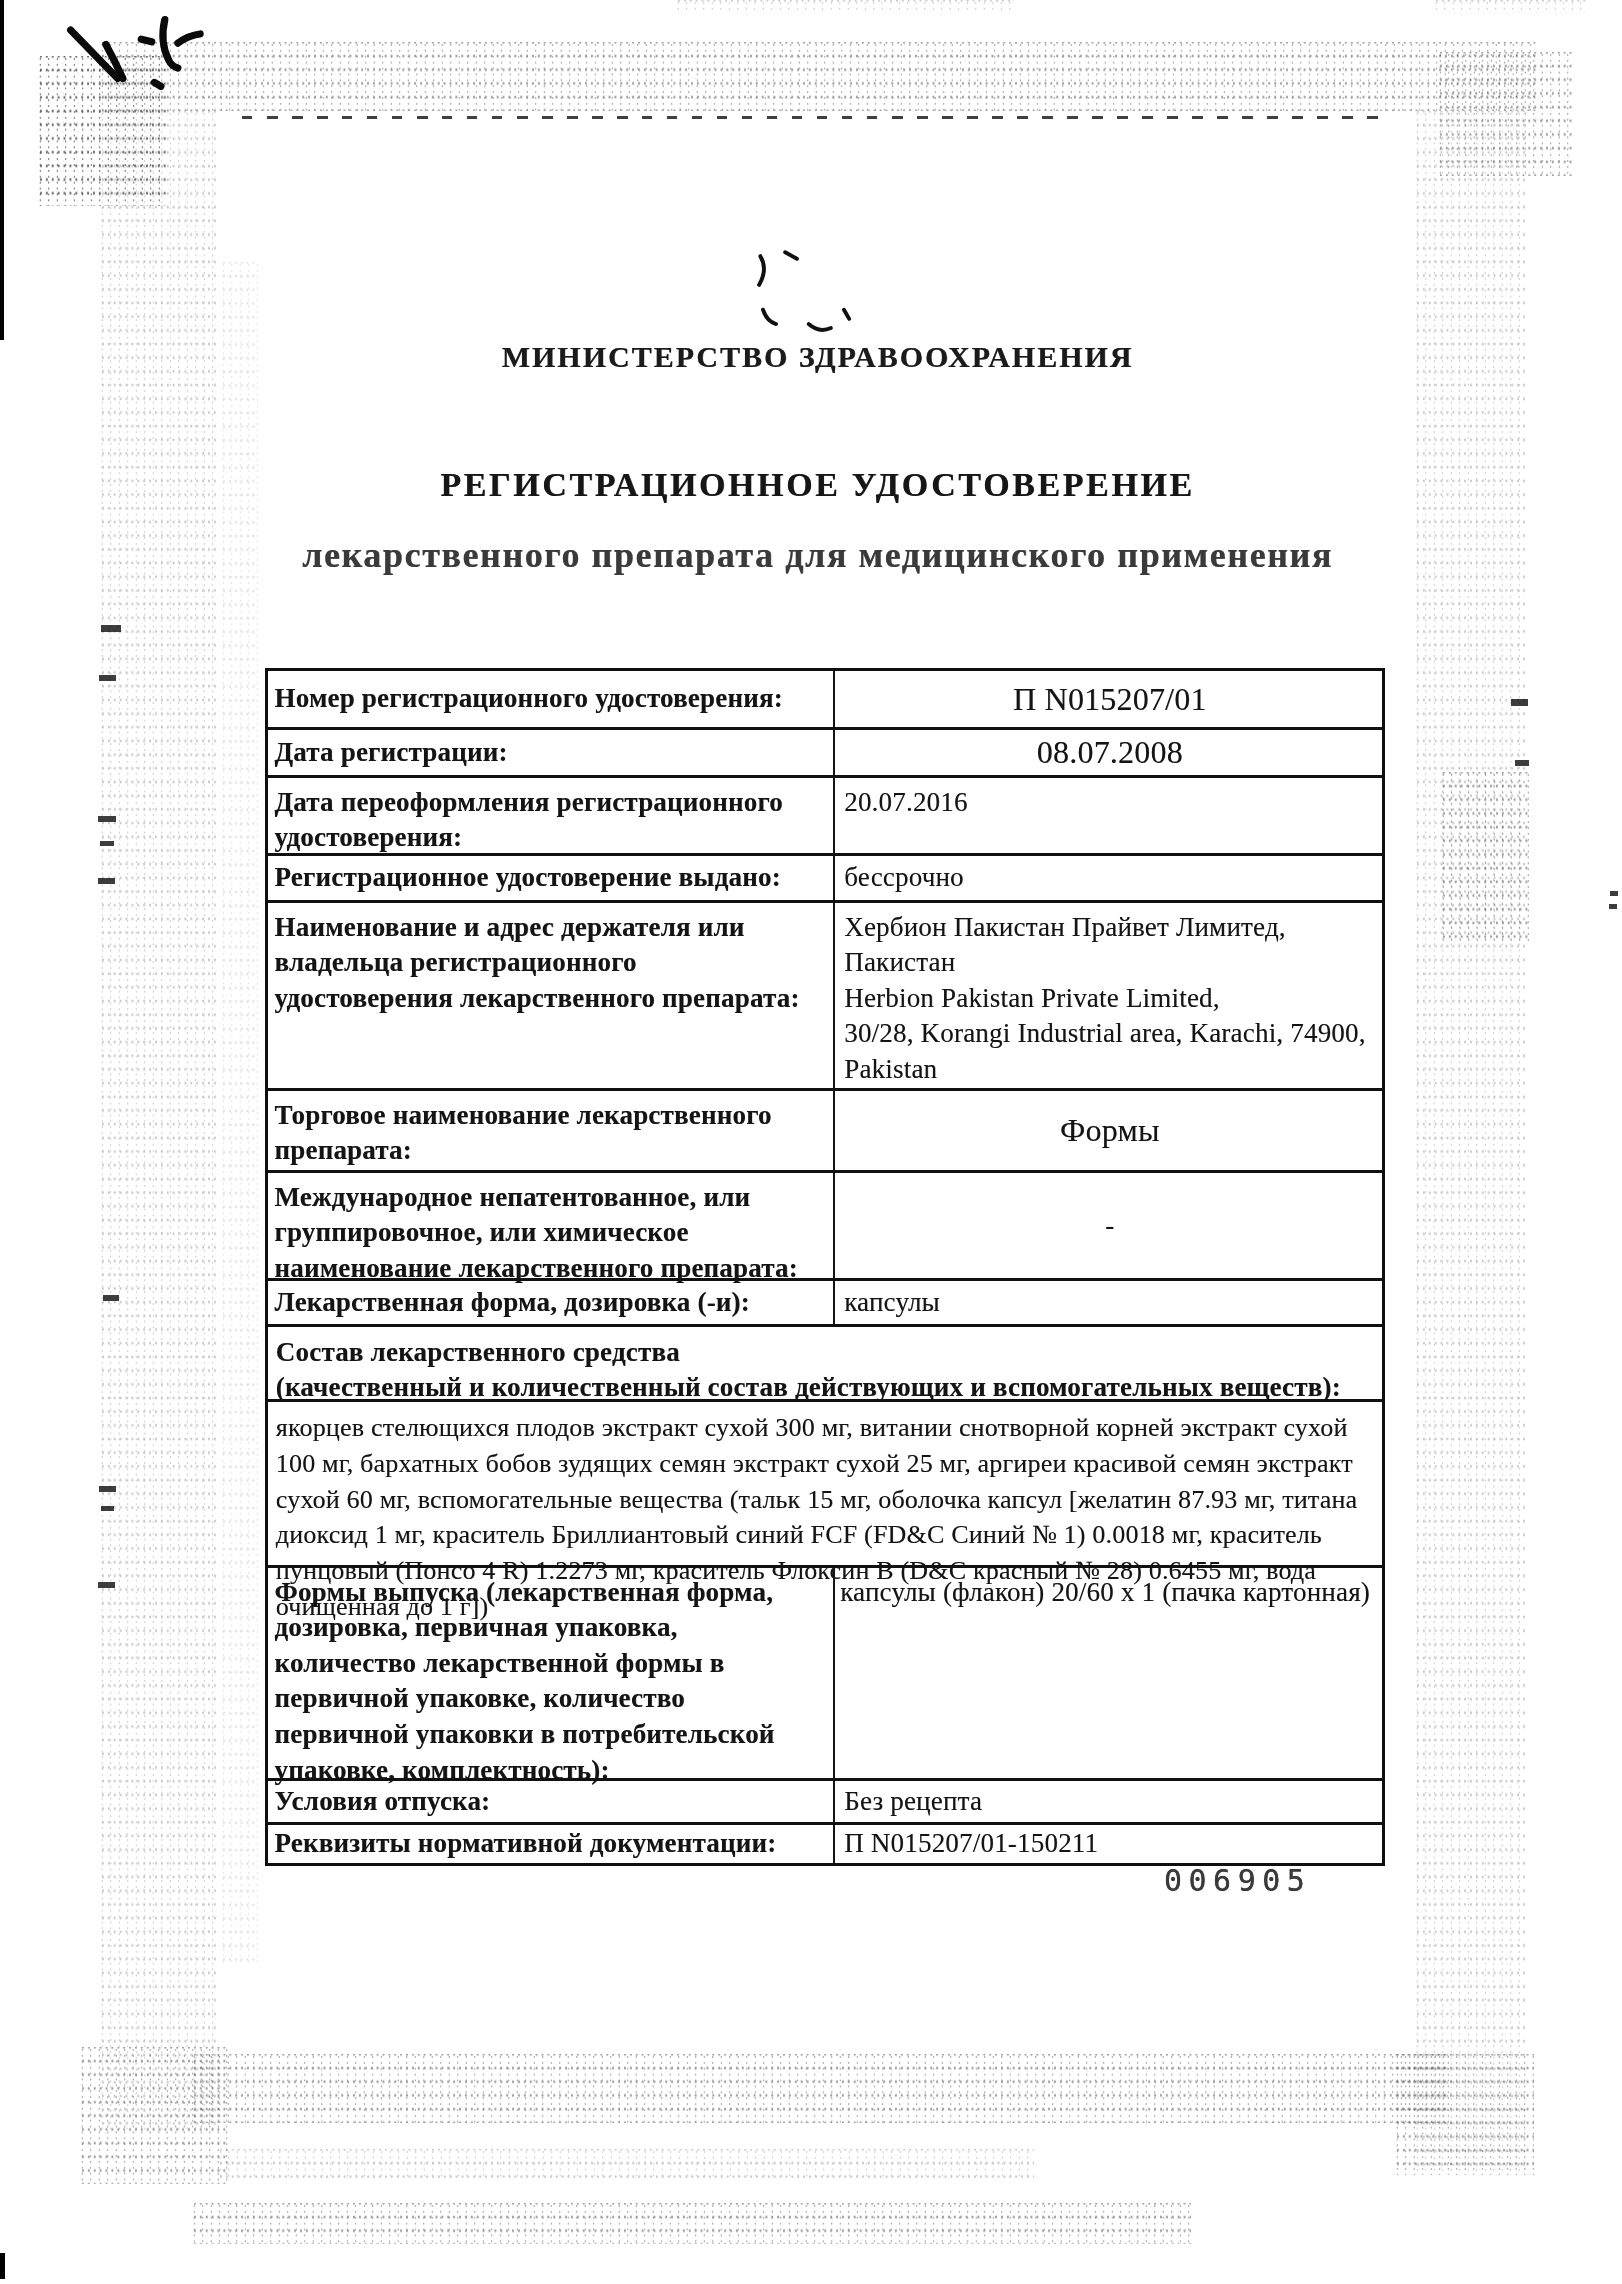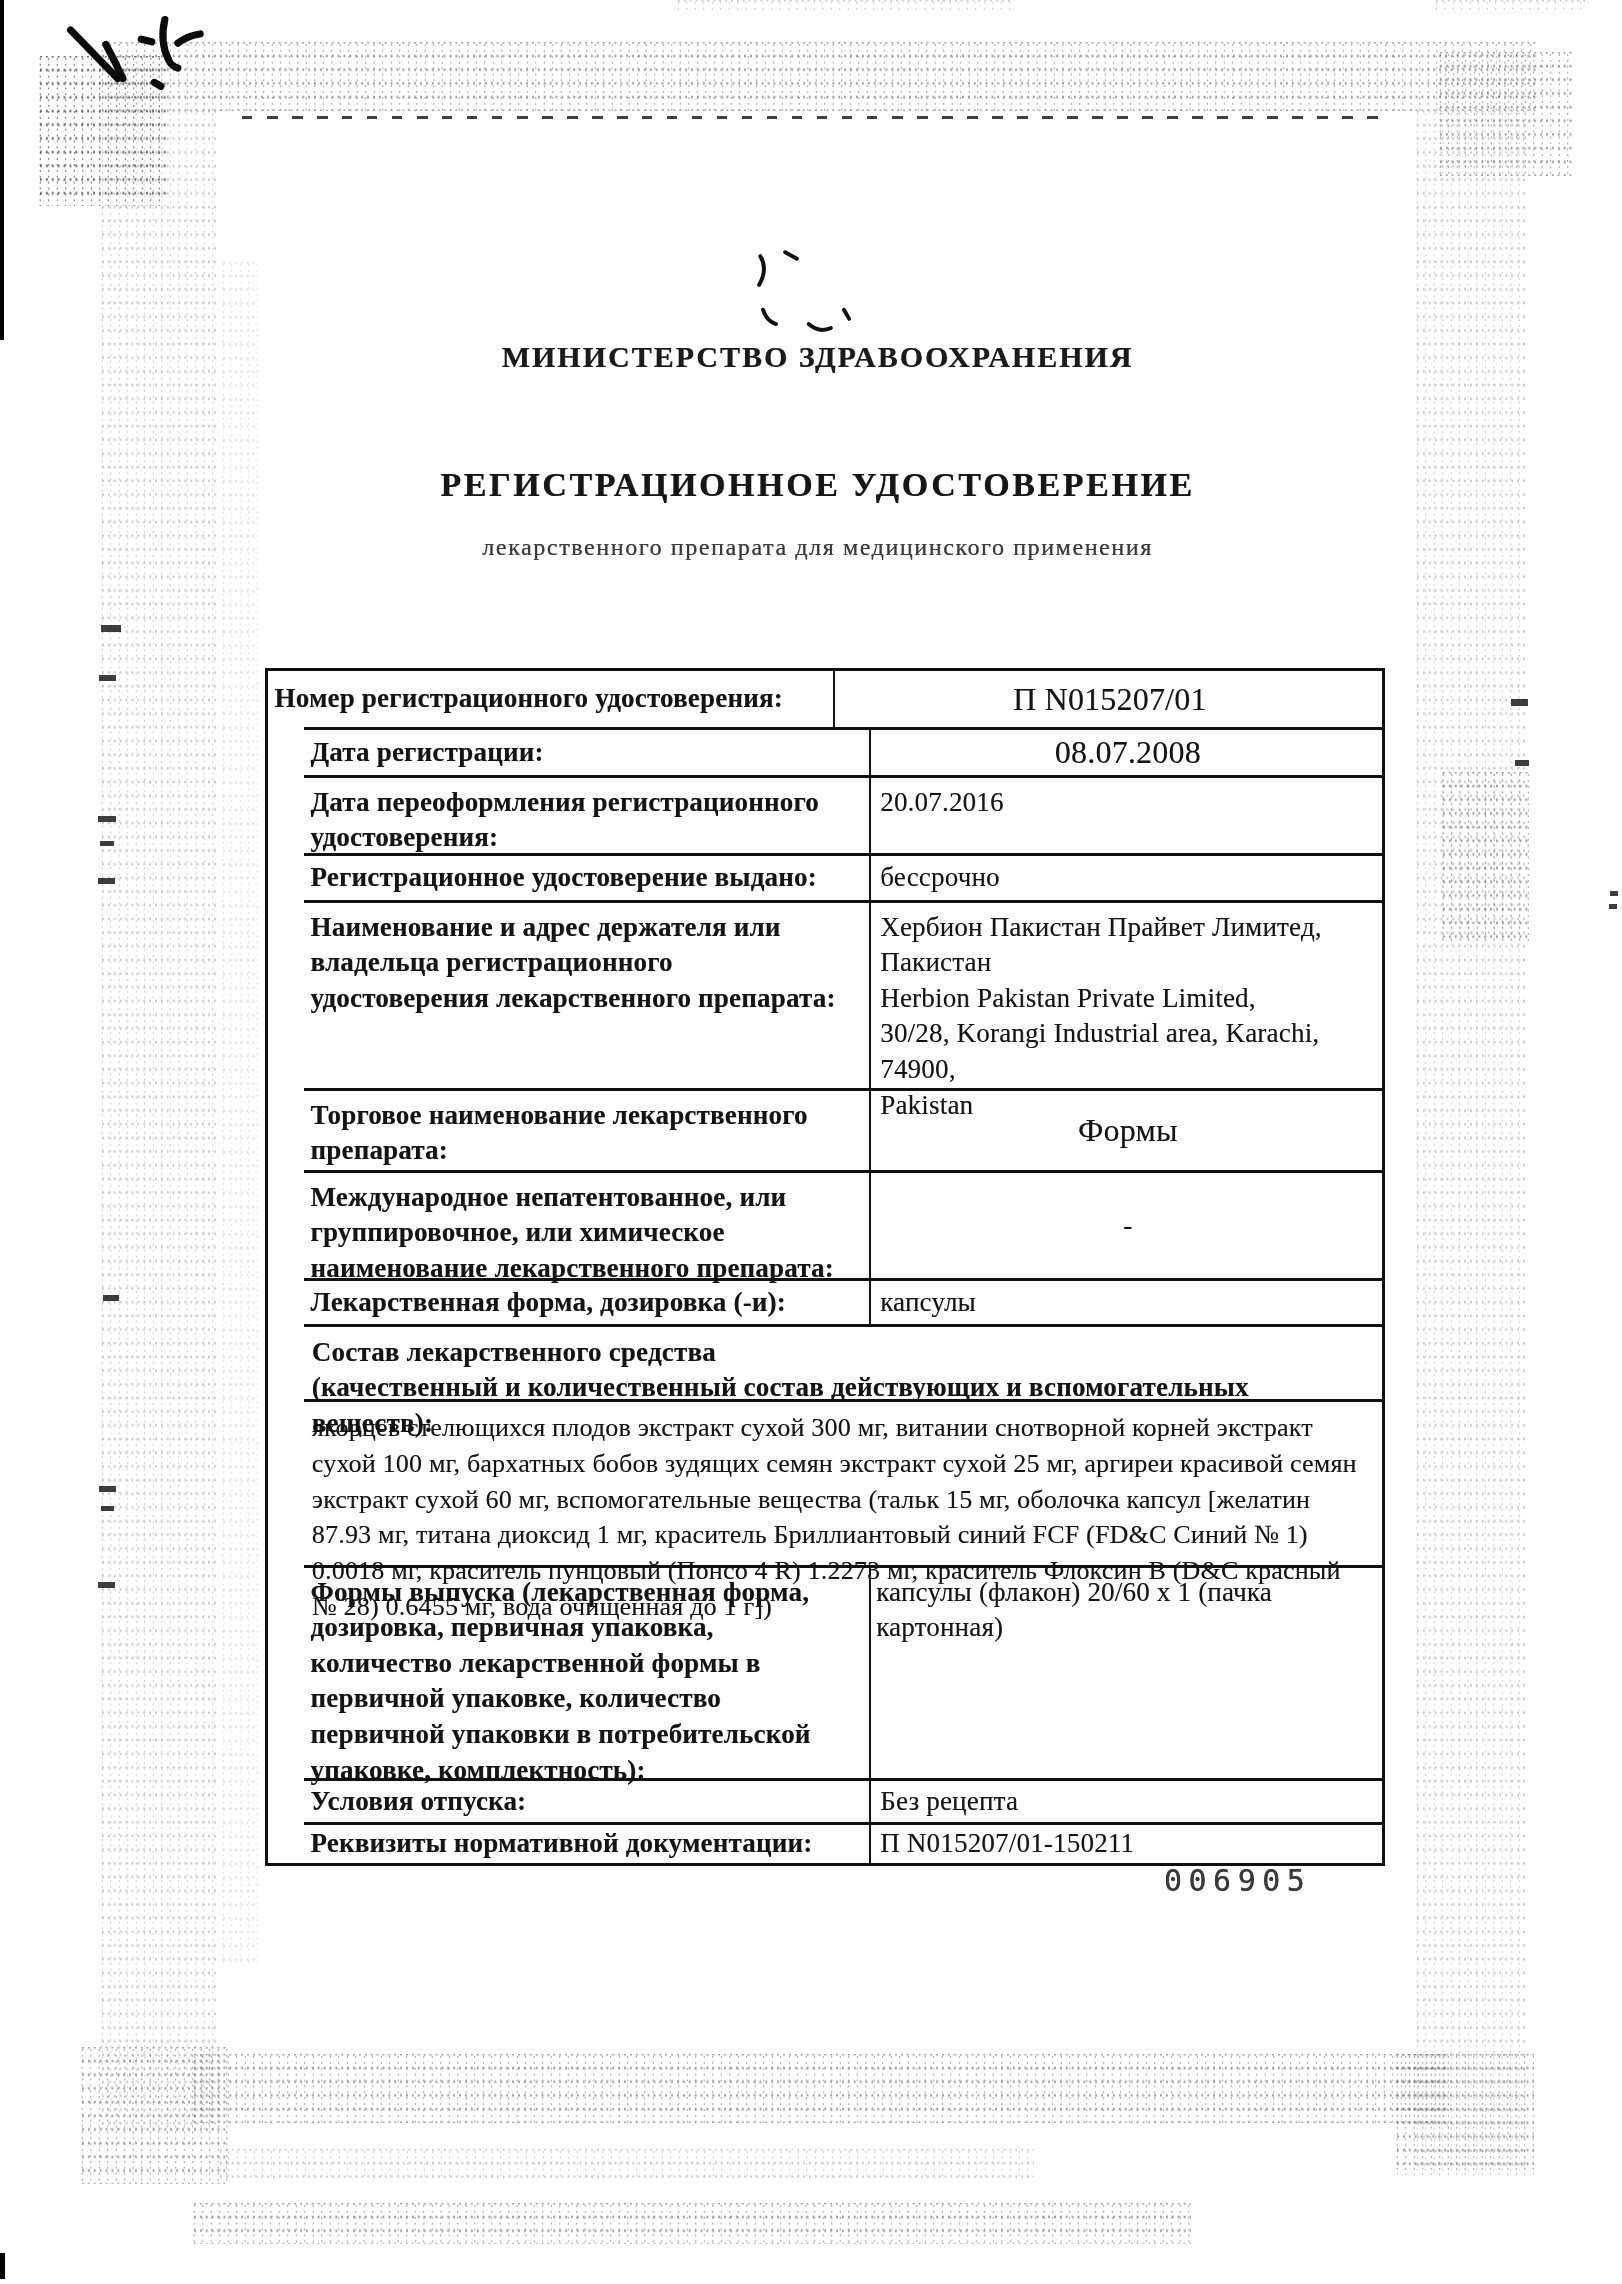--- a/index.html
+++ b/index.html
@@ -33,30 +33,30 @@
   .tick{position:absolute;background:#0d0d0d;opacity:.8;}
   .edge-bar{position:absolute;background:#000;}
   
   .h-line{
     position:absolute;left:19.6px;width:1596px;text-align:center;
     white-space:nowrap;
     text-shadow:0.4px 0.4px 0 rgba(0,0,0,.45), -0.2px 0 0 rgba(0,0,0,.25);
   }
   .ministry{font-size:30px;font-weight:bold;letter-spacing:2px;color:#1b1b1b;}
   .doc-title{font-size:34px;font-weight:bold;letter-spacing:2.6px;color:#161616;}
-  .doc-subtitle{font-size:24px;font-weight:400;letter-spacing:1.6px;color:#2a2a2a;opacity:.92;}
+  .doc-subtitle{font-size:36px;font-weight:700;letter-spacing:1.6px;color:#2a2a2a;opacity:.92;}
   
   .reg-table{
     position:absolute;left:265px;top:668px;width:1120px;
     border:3.3px solid #0f0f0f;
     box-sizing:border-box;
     background:transparent;
   }
   .row{display:flex;box-sizing:border-box;}
-  .row + .row{border-top:3.3px solid #111;margin-left:36px;}
+  .row + .row{border-top:3.3px solid #111;}
   .cell{
     box-sizing:border-box;
     font-size:27px;line-height:1.32;
     letter-spacing:0.2px;
     text-shadow:0.3px 0.3px 0 rgba(0,0,0,.38);
     white-space:pre-line;
   }
   .label{
     width:567px;flex:0 0 567px;
     font-weight:bold;

